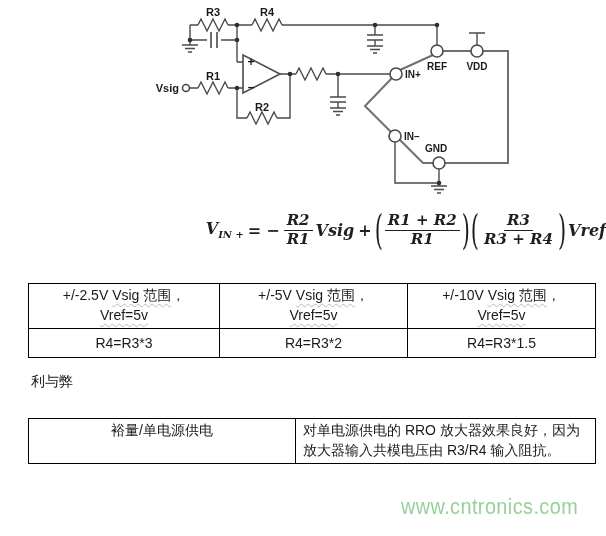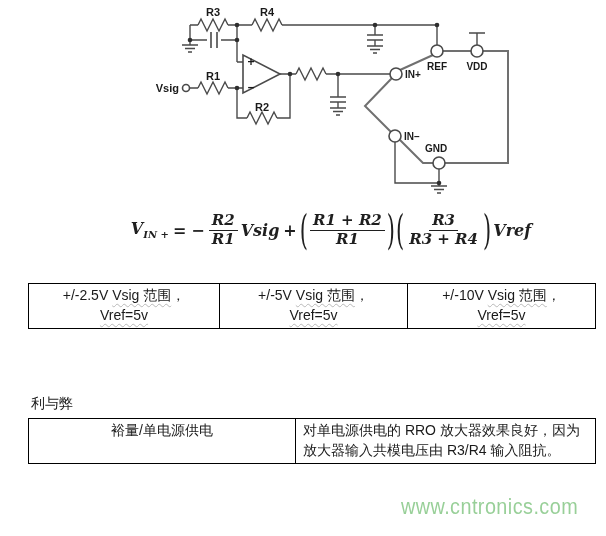--- a/index.html
+++ b/index.html
@@ -9,21 +9,21 @@
   }
   
   .circuit{position:absolute;left:0;top:0;}
   .circuit text{font-family:"Liberation Sans",sans-serif;font-weight:bold;fill:#1a1a1a;}
   .lab11{font-size:11px;}
   .lab10{font-size:10px;}
   .opsign{font-size:12px;font-weight:bold;}
   
   .formula{
     position:absolute;top:206px;left:0;width:606px;height:48px;
-    display:flex;justify-content:center;align-items:center;
+    display:flex;justify-content:flex-end;align-items:center;
     padding-left:56px;box-sizing:border-box;
     font-family:"DejaVu Serif",serif;font-style:italic;font-weight:bold;
     font-size:16px;color:#1f1f1f;gap:3px;
   }
   .formula sub{font-size:10px;}
   .frac{display:inline-flex;flex-direction:column;align-items:center;line-height:1.15;font-size:15px;}
   .frac .num{border-bottom:1.3px solid #1f1f1f;padding:0 3px 1px;}
   .frac .den{padding:0 3px;}
   .paren{font-size:21px;font-style:normal;font-weight:400;display:inline-block;transform:scaleY(1.95);margin:0 -1px;}
   .f-op{margin:0 1px;}
@@ -31,21 +31,21 @@
   table{border-collapse:collapse;table-layout:fixed;}
   td{border:1px solid #000;font-size:14px;line-height:20px;overflow:hidden;}
   .range-table{position:absolute;left:28px;top:283px;width:567px;}
   .range-table td{text-align:center;}
   .range-table tr.hdr td{height:42px;vertical-align:top;padding-top:1px;}
   .range-table tr.dat td{height:26px;vertical-align:middle;}
   .wavy{
     text-decoration:underline;text-decoration-style:wavy;
     text-decoration-color:#b9b9b9;text-decoration-thickness:1px;text-underline-offset:3px;text-align:right;
   }
-  .pc-heading{position:absolute;left:31px;top:395px;font-size:14px;}
+  .pc-heading{position:absolute;left:31px;top:373px;font-size:14px;}
   .pros-table{position:absolute;left:28px;top:418px;width:567px;}
   .pros-table td.lbl{text-align:center;vertical-align:top;padding-top:1px;margin-left:16px;}
   .pros-table td.val{padding:1px 5px 0 7px;}
   .pros-table tr.r1 td{height:42px;vertical-align:top;}
   .pros-table tr.r2 td{height:44px;vertical-align:top;}
   .pros-table tr.r3 td{height:24px;vertical-align:middle;}
   .txt-left{text-align:left;}
   .txt-center{text-align:center;}
   
   .watermark{
@@ -178,20 +178,25 @@
     </td>
     <td>
       <div><span>+/-5V </span><span class="wavy">Vsig 范围</span><span>，</span></div>
       <div><span class="wavy">Vref=5v</span></div>
     </td>
     <td>
       <div><span>+/-10V </span><span class="wavy">Vsig 范围</span><span>，</span></div>
       <div><span class="wavy">Vref=5v</span></div>
     </td>
   </tr>
+  <tr class="dat">
+    <td>R4=R3*3</td>
+    <td>R4=R3*2</td>
+    <td>R4=R3*1.5</td>
+  </tr>
 </tbody>
   </table>
 
 <div class="pc-heading">利与弊</div>
 
 <table class="pros-table">
   <colgroup>
       <col style="width:267px">
       <col style="width:300px">
     </colgroup>

